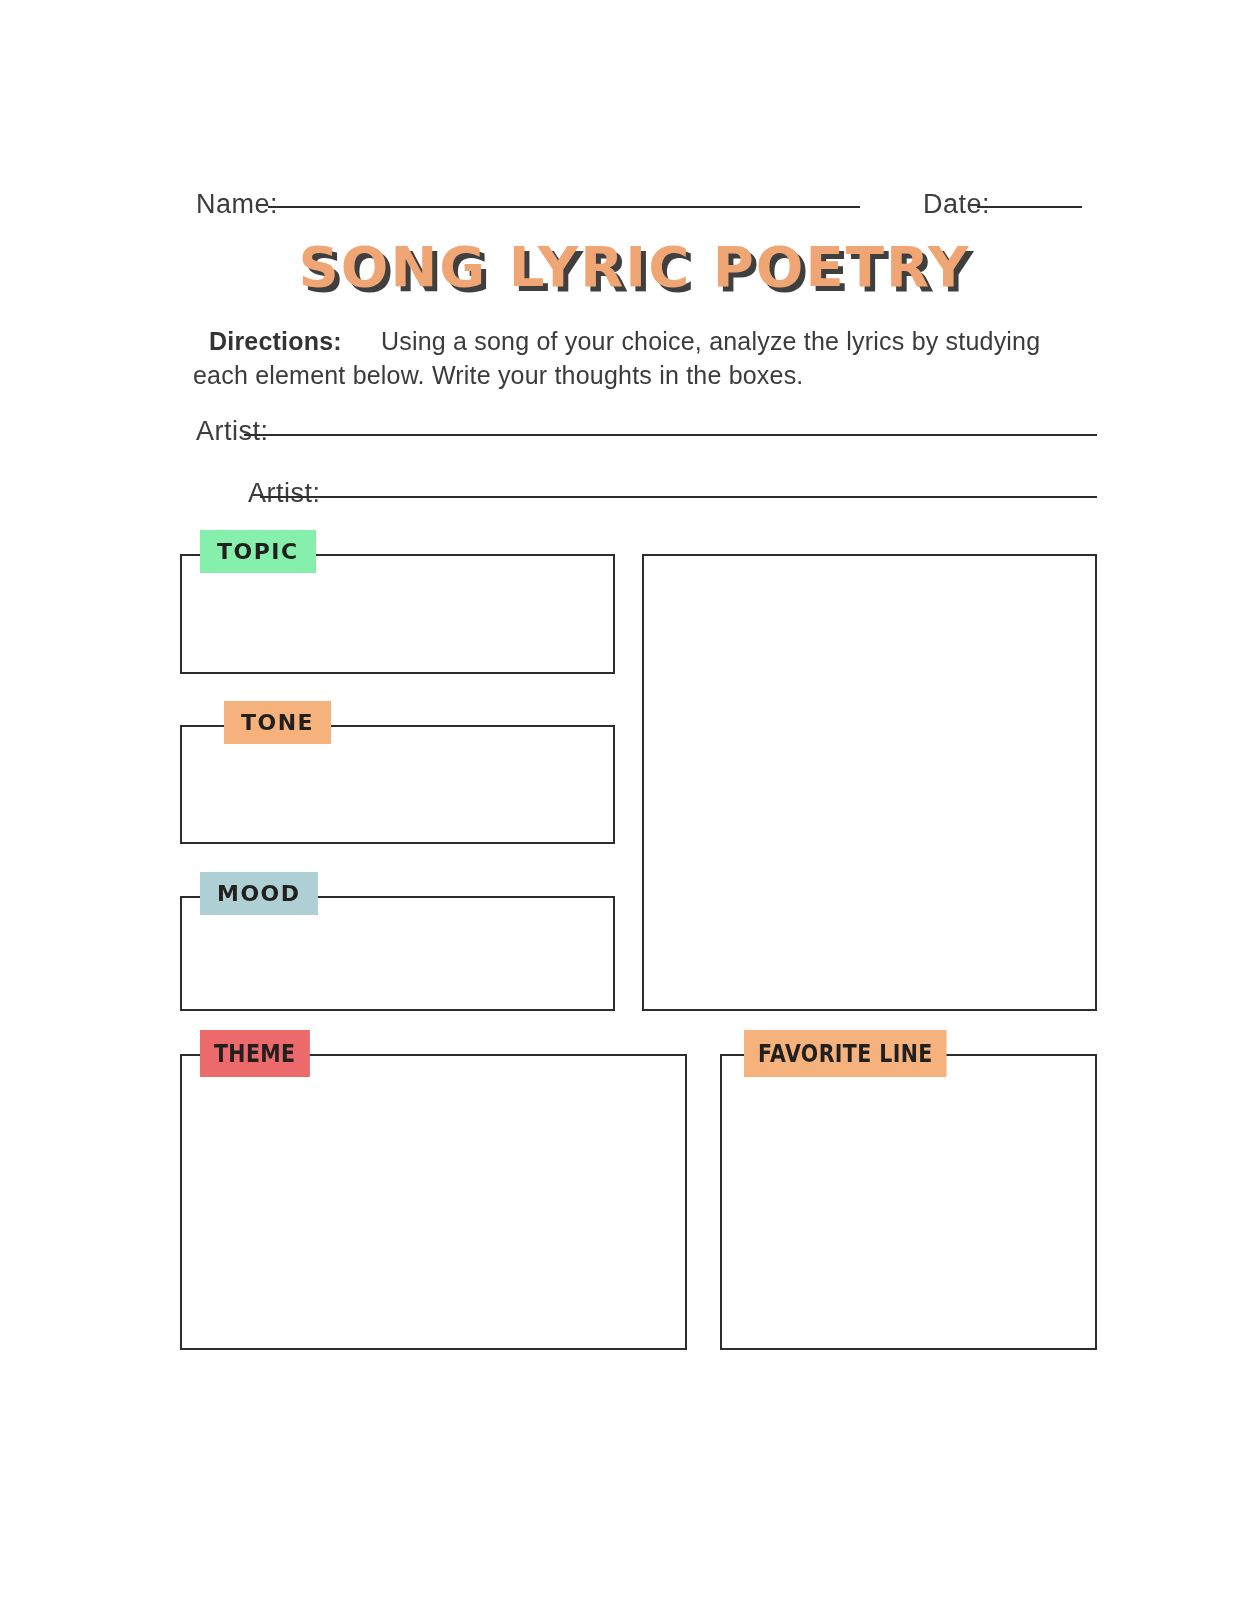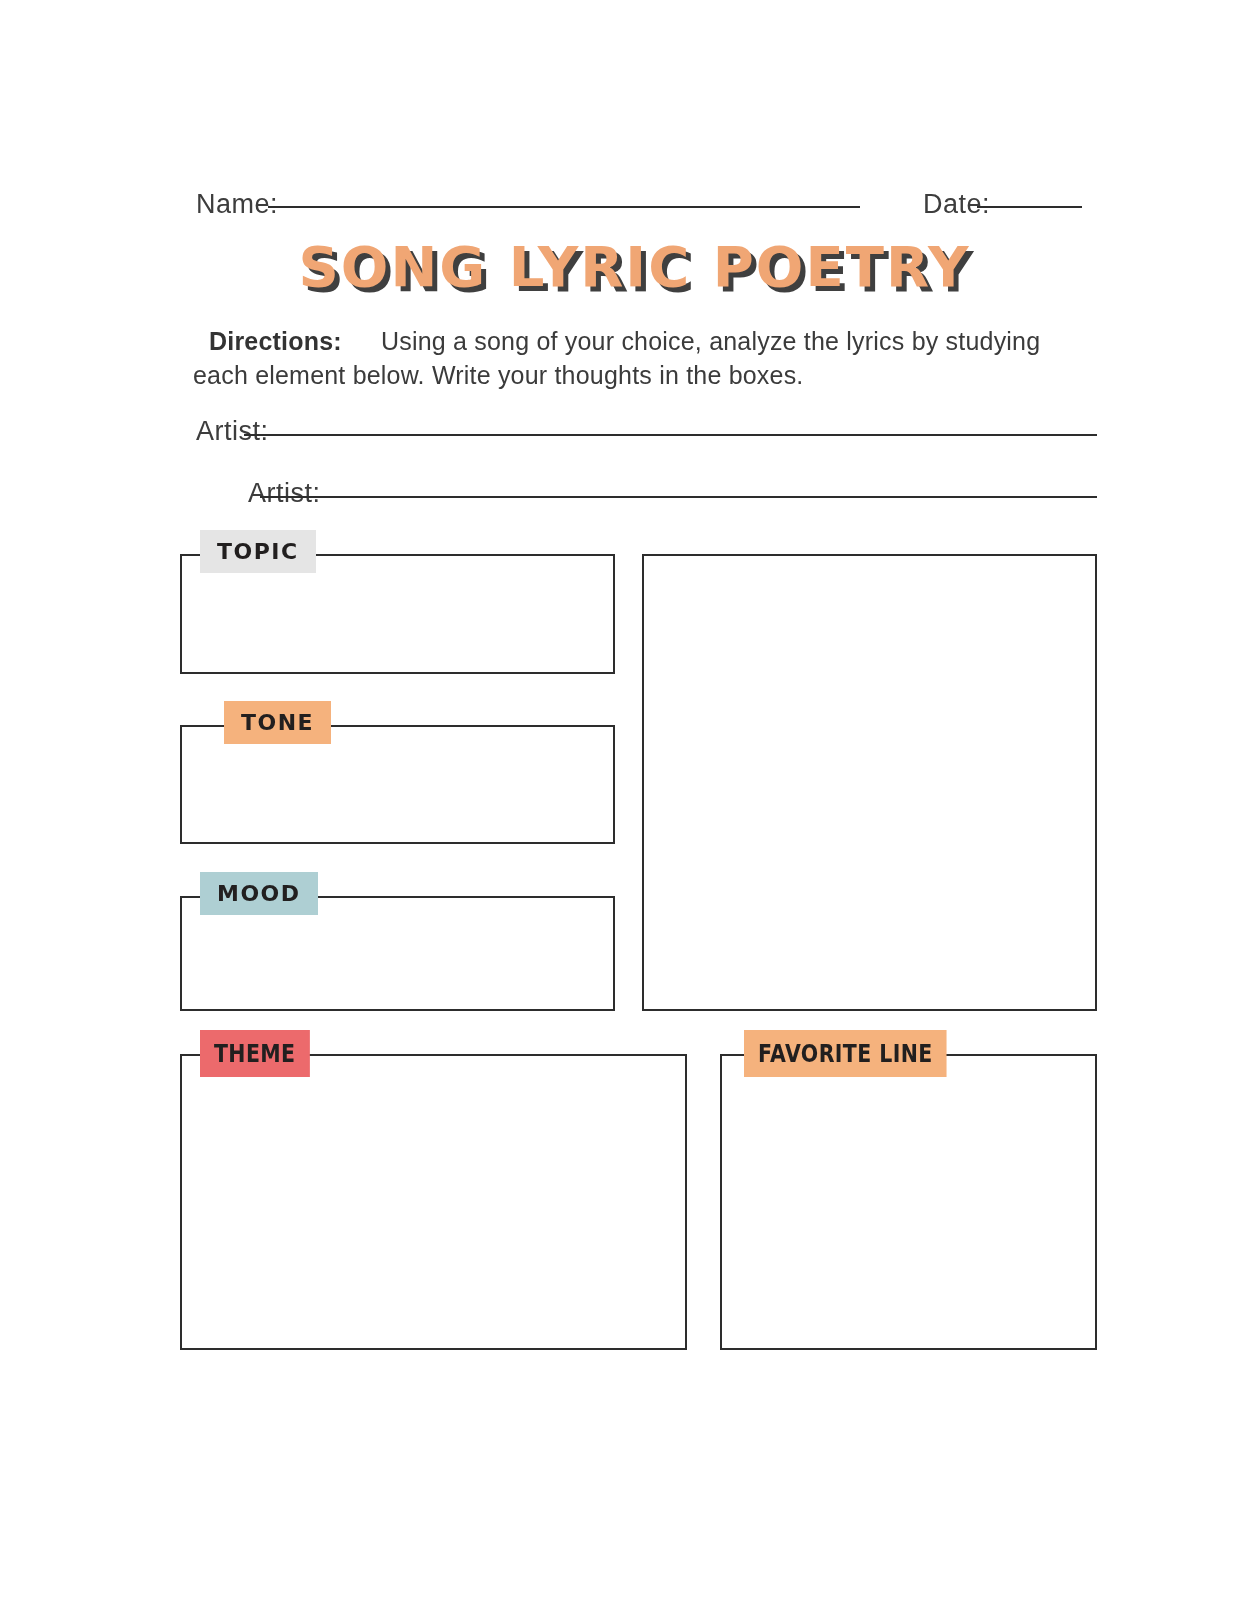--- a/index.html
+++ b/index.html
@@ -92,21 +92,21 @@
   <h1 class="page-title" style="color: rgb(240, 166, 116);">SONG LYRIC POETRY</h1>
 
   <p class="para" style="top:276px;"><b>Directions:</b> <span>Using a song of your choice, analyze the lyrics by studying each element below. Write your thoughts in the boxes.</span></p>
 
   <span class="lbl" style="left:148px; top:368px;">Artist:</span>
   <div class="fieldline" style="left:212px; top:370px; width:853px; height:30px;"></div>
 
   <span class="lbl" style="left:160px; top:430px;margin-left:40px;">Artist:</span>
   <div class="fieldline" style="left:228px; top:432px; width:837px; height:30px;"></div>
 
-  <div class="chip" style="left: 168px; top: 498px; background-color: #e5e5e5;">TOPIC</div>
+  <div class="chip" style="left: 168px; top: 498px; background-color: #86efac;">TOPIC</div>
   <div class="writebox" style="left:148px; top:522px; width:435px; height:120px;"></div>
 
   <div class="writebox" style="left:610px; top:522px; width:455px; height:457px;"></div>
 
   <div class="chip" style="left: 168px; top: 669px; background-color: rgb(245, 178, 125); margin-left: 24px;">TONE</div>
   <div class="writebox" style="left:148px; top:693px; width:435px; height:119px;"></div>
 
   <div class="chip" style="left: 168px; top: 840px; background-color: rgb(174, 207, 211);">MOOD</div>
   <div class="writebox" style="left:148px; top:864px; width:435px; height:115px;"></div>
 

